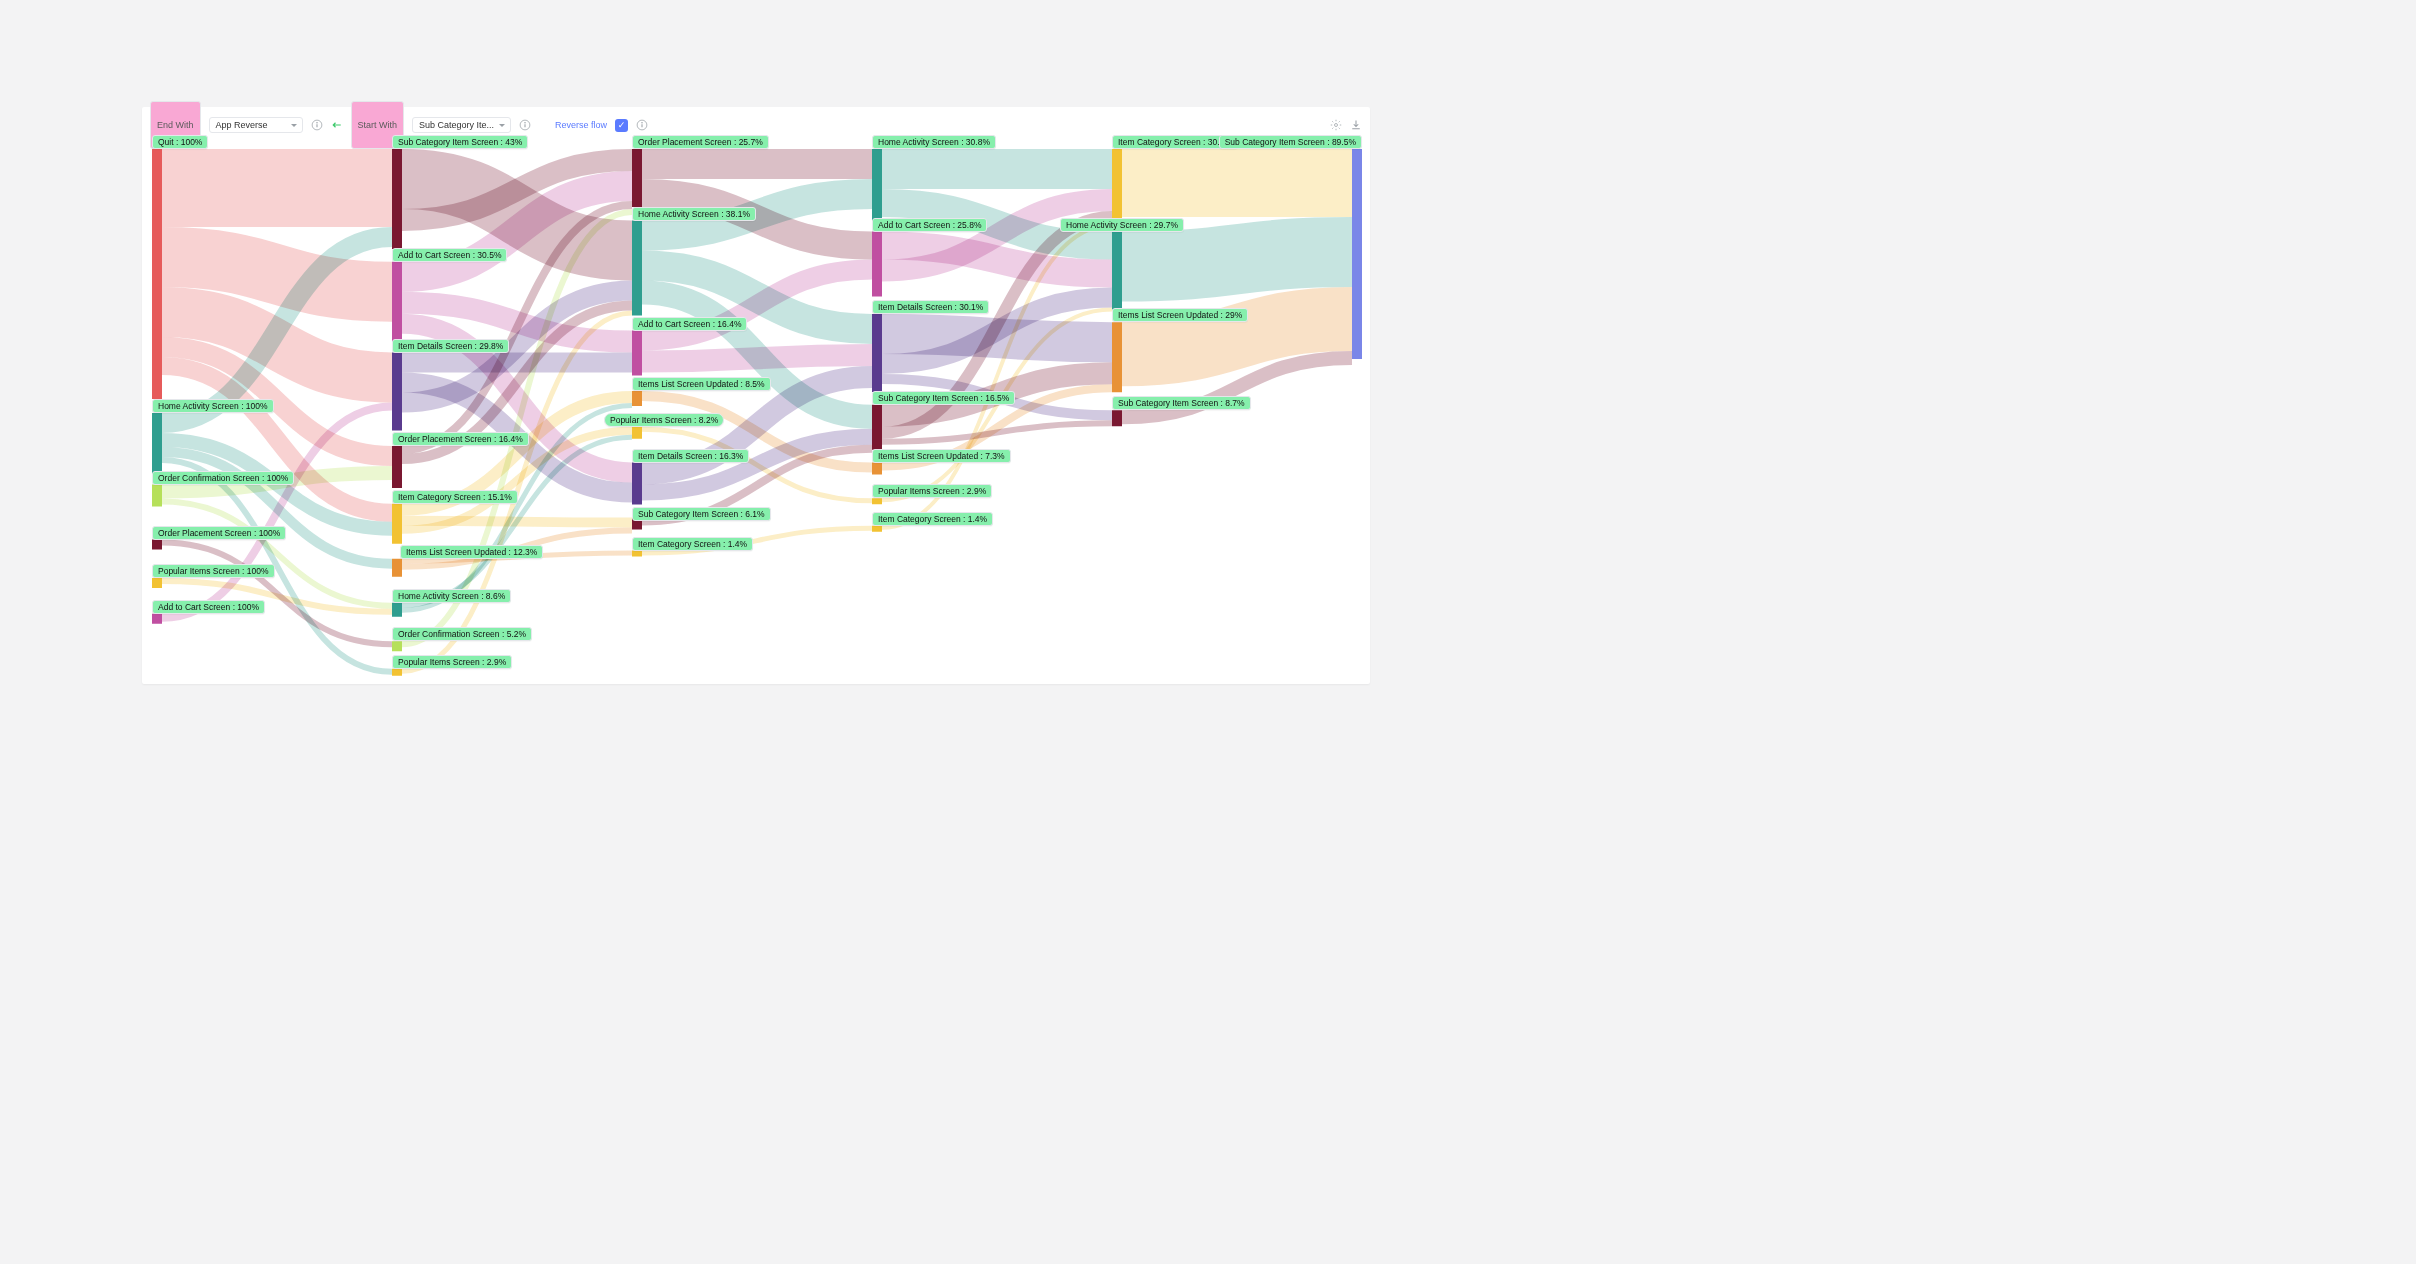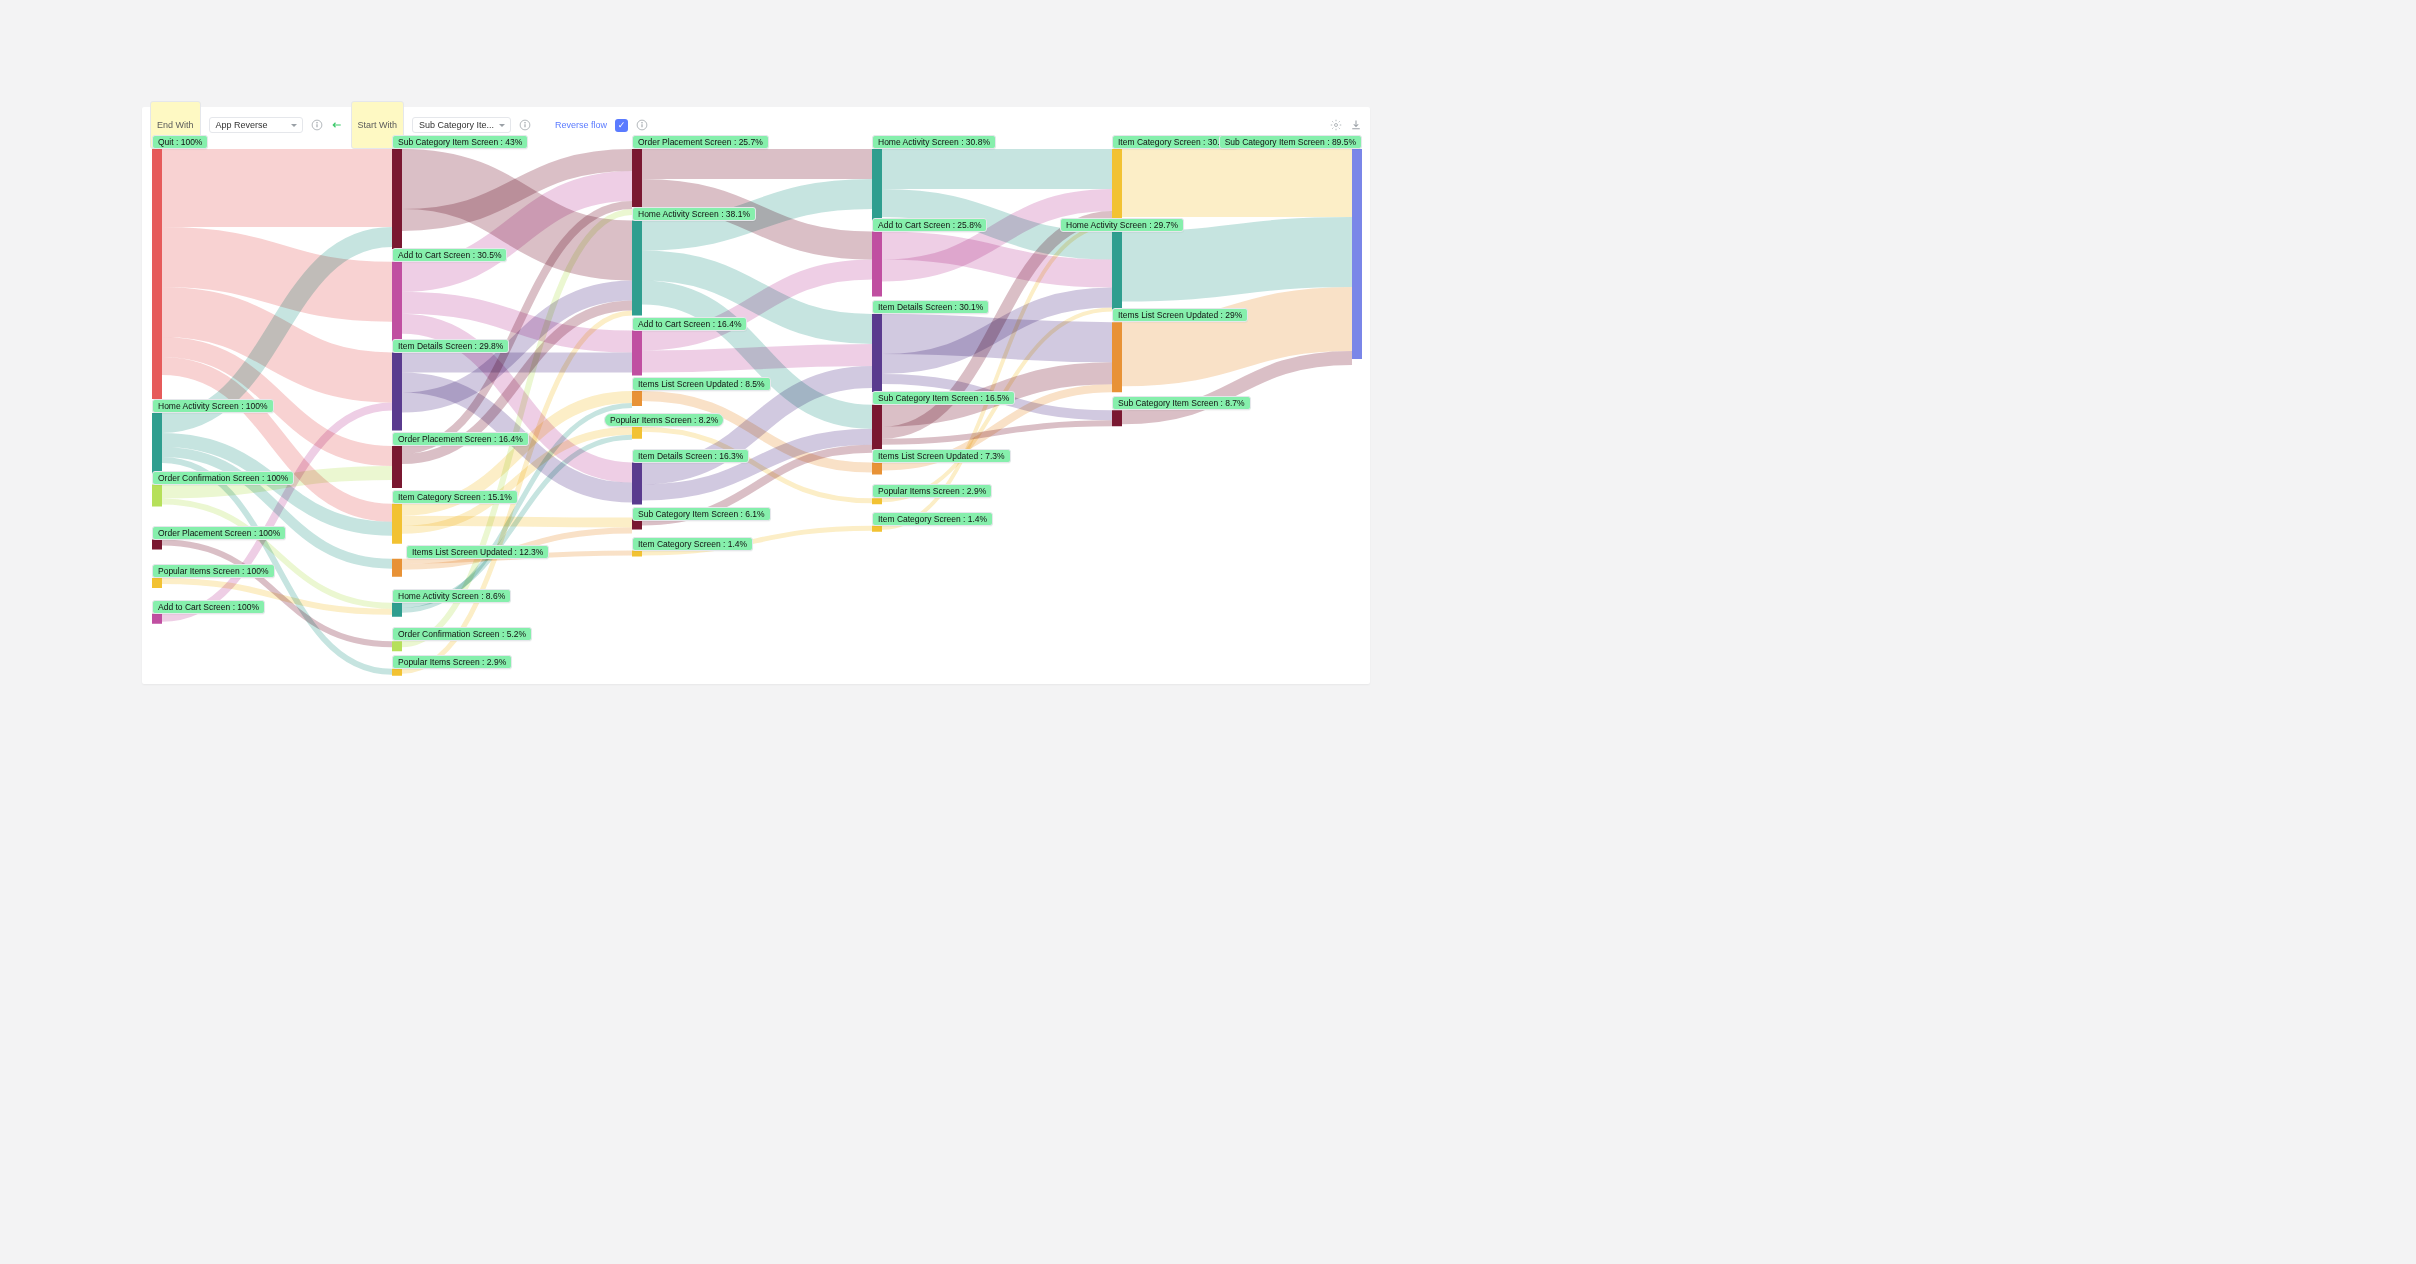--- a/index.html
+++ b/index.html
@@ -1,20 +1,20 @@
 <!DOCTYPE html>
 <html><head>
 <meta charset="utf-8">
 <style>
   html,body{margin:0;padding:0;background:#f3f3f4;font-family:-apple-system,Segoe UI,Arial,sans-serif;font-size:12px;color:#111}
   .stage{width:2416px;height:1264px;position:relative}
   .card{position:absolute;left:142px;top:107px;width:1228px;height:577px;background:#fff;border-radius:2px;
         box-shadow:0 1px 2px rgba(0,0,0,.05)}
   .toolbar{height:24px;padding:6px 8px;display:flex;align-items:center;gap:8px;font-size:9px;color:#555;border-bottom:1px solid transparent}
-  .pill{background:#fef9c3;border:1px solid #e5e7eb;border-radius:3px;padding:18px 6px;color:#5b5b5b}
+  .pill{background:#f9a8d4;border:1px solid #e5e7eb;border-radius:3px;padding:18px 6px;color:#5b5b5b}
   .sel{background:#fff;border:1px solid #e5e7eb;border-radius:3px;padding:2px 16px 2px 6px;color:#333;position:relative;min-width:70px}
   .sel:after{content:"";position:absolute;right:5px;top:6px;border:3px solid transparent;border-top-color:#9aa0a6}
   .ico{width:12px;height:12px;display:inline-block;color:#9aa0a6}
   .cbx{width:13px;height:13px;border-radius:3px;background:#5b7bff;display:inline-flex;align-items:center;justify-content:center;color:#fff;font-size:9px;line-height:1}
   .spacer{flex:1}
   svg.flow{position:absolute;left:0;top:36px;width:1228px;height:541px}
   .node-label{position:absolute;background:#86efac;border:1px solid #e5e7eb;border-radius:3px;padding:1px 5px;
               font-size:8.5px;white-space:nowrap;box-shadow:0 1px 1px rgba(0,0,0,.04);z-index:5}
   .link{mix-blend-mode:multiply}
 </style>
@@ -163,21 +163,21 @@
         <div class="node-label" style="top: 292px; left: 10px;">Home Activity Screen : 100%</div>
         <div class="node-label" style="top: 363.5px; left: 10px;">Order Confirmation Screen : 100%</div>
         <div class="node-label" style="top: 418.5px; left: 10px;">Order Placement Screen : 100%</div>
         <div class="node-label" style="top: 457px; left: 10px;">Popular Items Screen : 100%</div>
         <div class="node-label" style="top: 492.75px; left: 10px;">Add to Cart Screen : 100%</div>
         <div class="node-label" style="top: 28px; left: 250px;">Sub Category Item Screen : 43%</div>
         <div class="node-label" style="top: 140.75px; left: 250px;">Add to Cart Screen : 30.5%</div>
         <div class="node-label" style="top: 231.5px; left: 250px;">Item Details Screen : 29.8%</div>
         <div class="node-label" style="top: 325px; left: 250px;">Order Placement Screen : 16.4%</div>
         <div class="node-label" style="top: 382.75px; left: 250px;">Item Category Screen : 15.1%</div>
-        <div class="node-label" style="top: 437.75px; left: 264px;">Items List Screen Updated : 12.3%</div>
+        <div class="node-label" style="top: 437.75px; left: 258px;">Items List Screen Updated : 12.3%</div>
         <div class="node-label" style="top: 481.75px; left: 250px;">Home Activity Screen : 8.6%</div>
         <div class="node-label" style="top: 520.25px; left: 250px;">Order Confirmation Screen : 5.2%</div>
         <div class="node-label" style="top: 547.75px; left: 250px;">Popular Items Screen : 2.9%</div>
         <div class="node-label" style="top: 28px; left: 490px;">Order Placement Screen : 25.7%</div>
         <div class="node-label" style="top: 99.5px; left: 490px;">Home Activity Screen : 38.1%</div>
         <div class="node-label" style="top: 209.5px; left: 490px;">Add to Cart Screen : 16.4%</div>
         <div class="node-label" style="top: 270px; left: 490px;">Items List Screen Updated : 8.5%</div>
         <div class="node-label" style="top: 305.75px; left: 462px; border-radius: 7px;">Popular Items Screen : 8.2%</div>
         <div class="node-label" style="top: 341.5px; left: 490px;">Item Details Screen : 16.3%</div>
         <div class="node-label" style="top: 400px; left: 490px;">Sub Category Item Screen : 6.1%</div>

